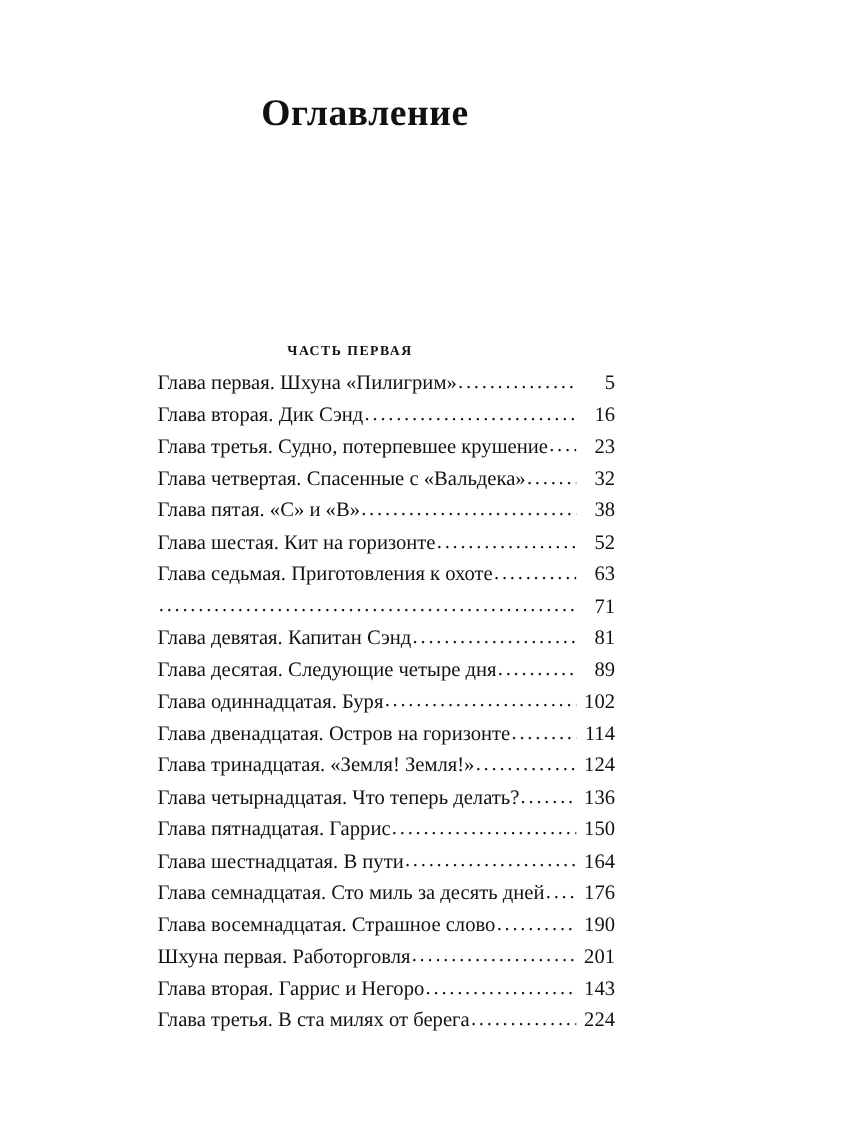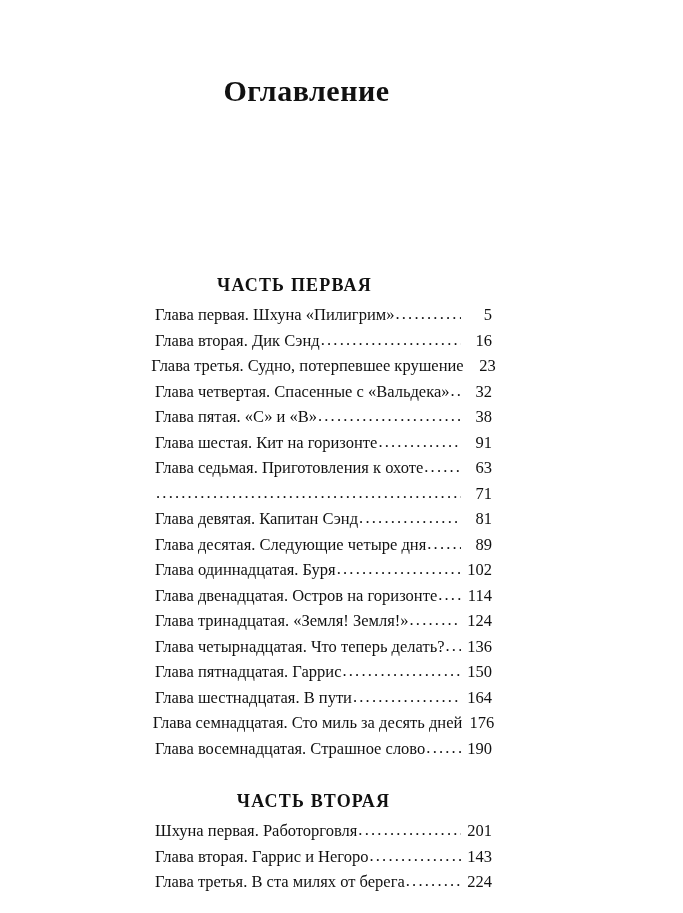--- a/index.html
+++ b/index.html
@@ -12,38 +12,37 @@
     background: #ffffff;
     font-family: "Liberation Serif", serif;
     color: #111111;
     overflow: hidden;
   }
   .page {
     position: relative;
     width: 584px;
     height: 913px;
     box-sizing: border-box;
-    padding-left: 29px;
   }
   .toc-title {
     text-align: center;
     font-size: 30px;
     font-weight: bold;
     letter-spacing: 0.5px;
     margin: 0;
     padding-top: 74px;
   }
   .toc-body {
     padding-top: 167px;
     padding-left: 126px;
     padding-right: 92px;
   }
   .part-heading {
     text-align: center;
-    font-size: 18px;
+    font-size: 11px;
     font-weight: bold;
     letter-spacing: 1.2px;
     margin: 0 0 6px 0;
     padding-right: 58px;
   }
   .part-heading.second {
     margin-top: 30px;
     padding-right: 20px;
   }
   .entry {
@@ -103,21 +102,21 @@
           <span class="page-num">32</span>
         </div>
         <div class="entry">
           <span class="label">Глава пятая.  «С» и «В»</span>
           <span class="leader">................................................................</span>
           <span class="page-num">38</span>
         </div>
         <div class="entry">
           <span class="label">Глава шестая.  Кит на горизонте</span>
           <span class="leader">................................................................</span>
-          <span class="page-num">91</span>
+          <span class="page-num">52</span>
         </div>
         <div class="entry">
           <span class="label">Глава седьмая.  Приготовления к охоте</span>
           <span class="leader">................................................................</span>
           <span class="page-num">63</span>
         </div>
         <div class="entry">
           <span class="leader">................................................................</span>
           <span class="page-num">71</span>
         </div>
@@ -168,21 +167,20 @@
         </div>
         <div class="entry">
           <span class="label">Глава восемнадцатая.  Страшное слово</span>
           <span class="leader">................................................................</span>
           <span class="page-num">190</span>
         </div>
       </div>
     </div>
 
     <div>
-      <div class="part-heading second">ЧАСТЬ ВТОРАЯ</div>
       <div class="entries">
         <div class="entry">
           <span class="label">Шхуна первая.  Работорговля</span>
           <span class="leader">................................................................</span>
           <span class="page-num">201</span>
         </div>
         <div class="entry">
           <span class="label">Глава вторая.  Гаррис и Негоро</span>
           <span class="leader">................................................................</span>
           <span class="page-num">143</span>

